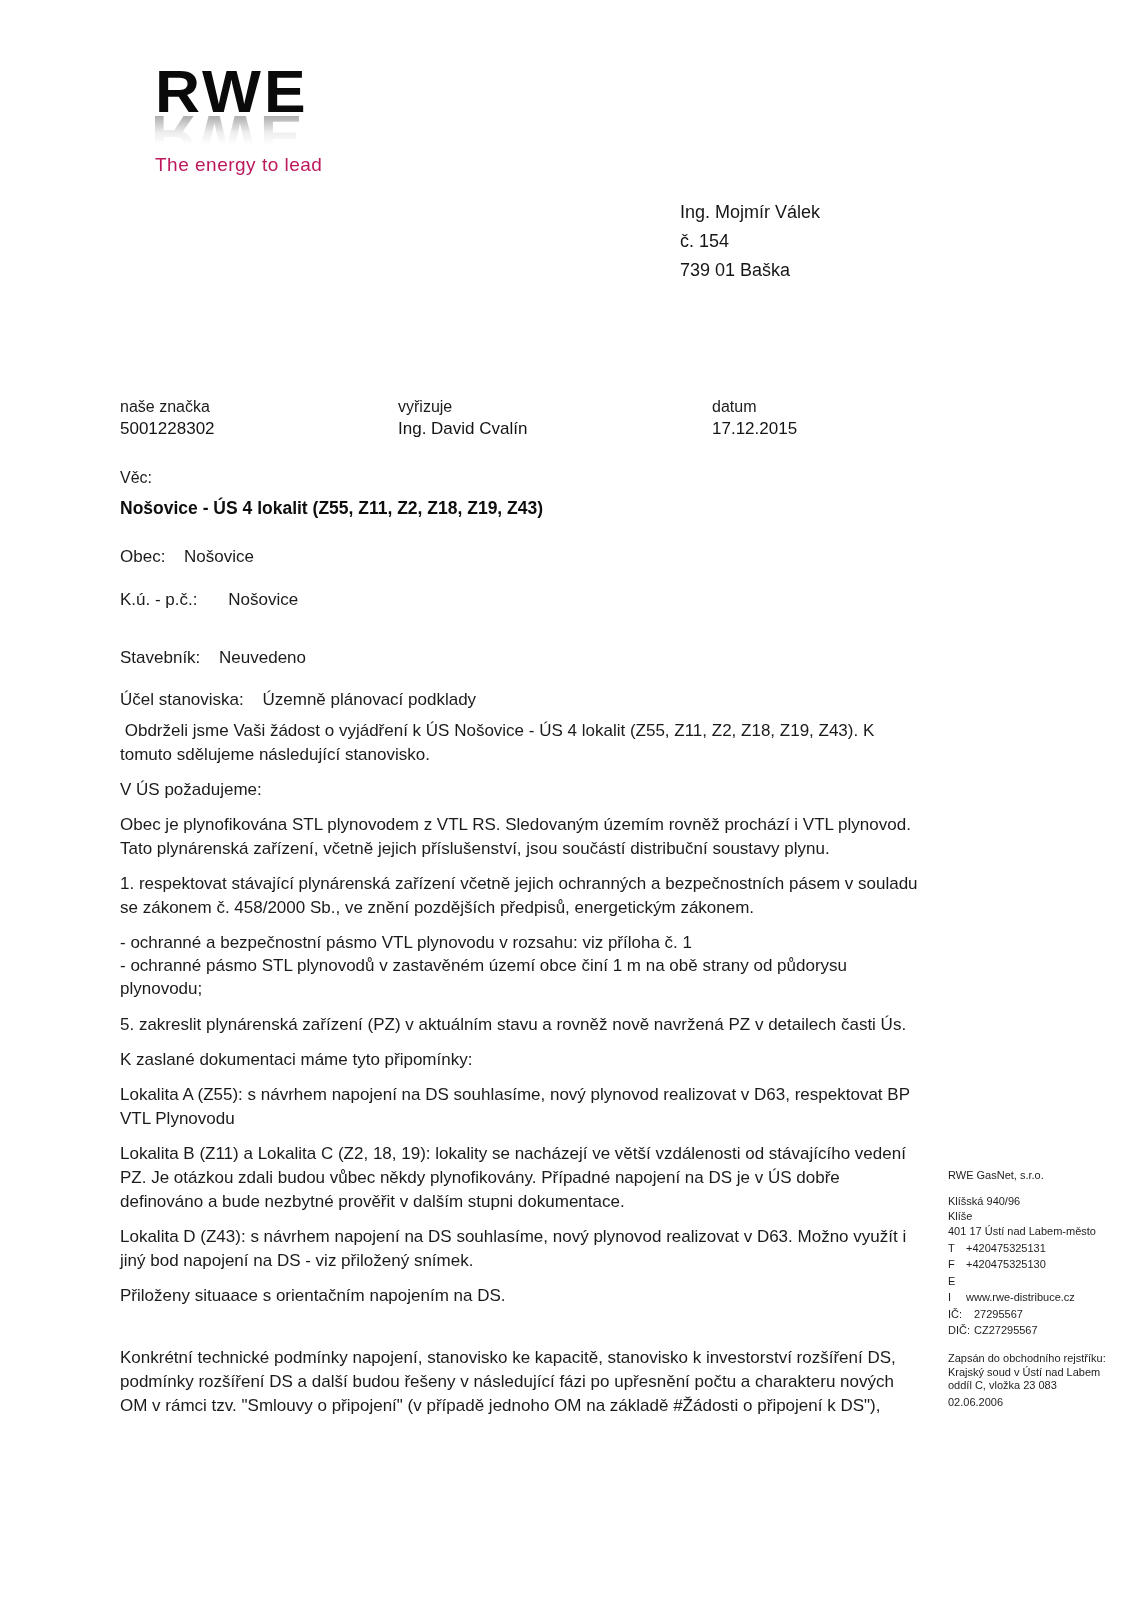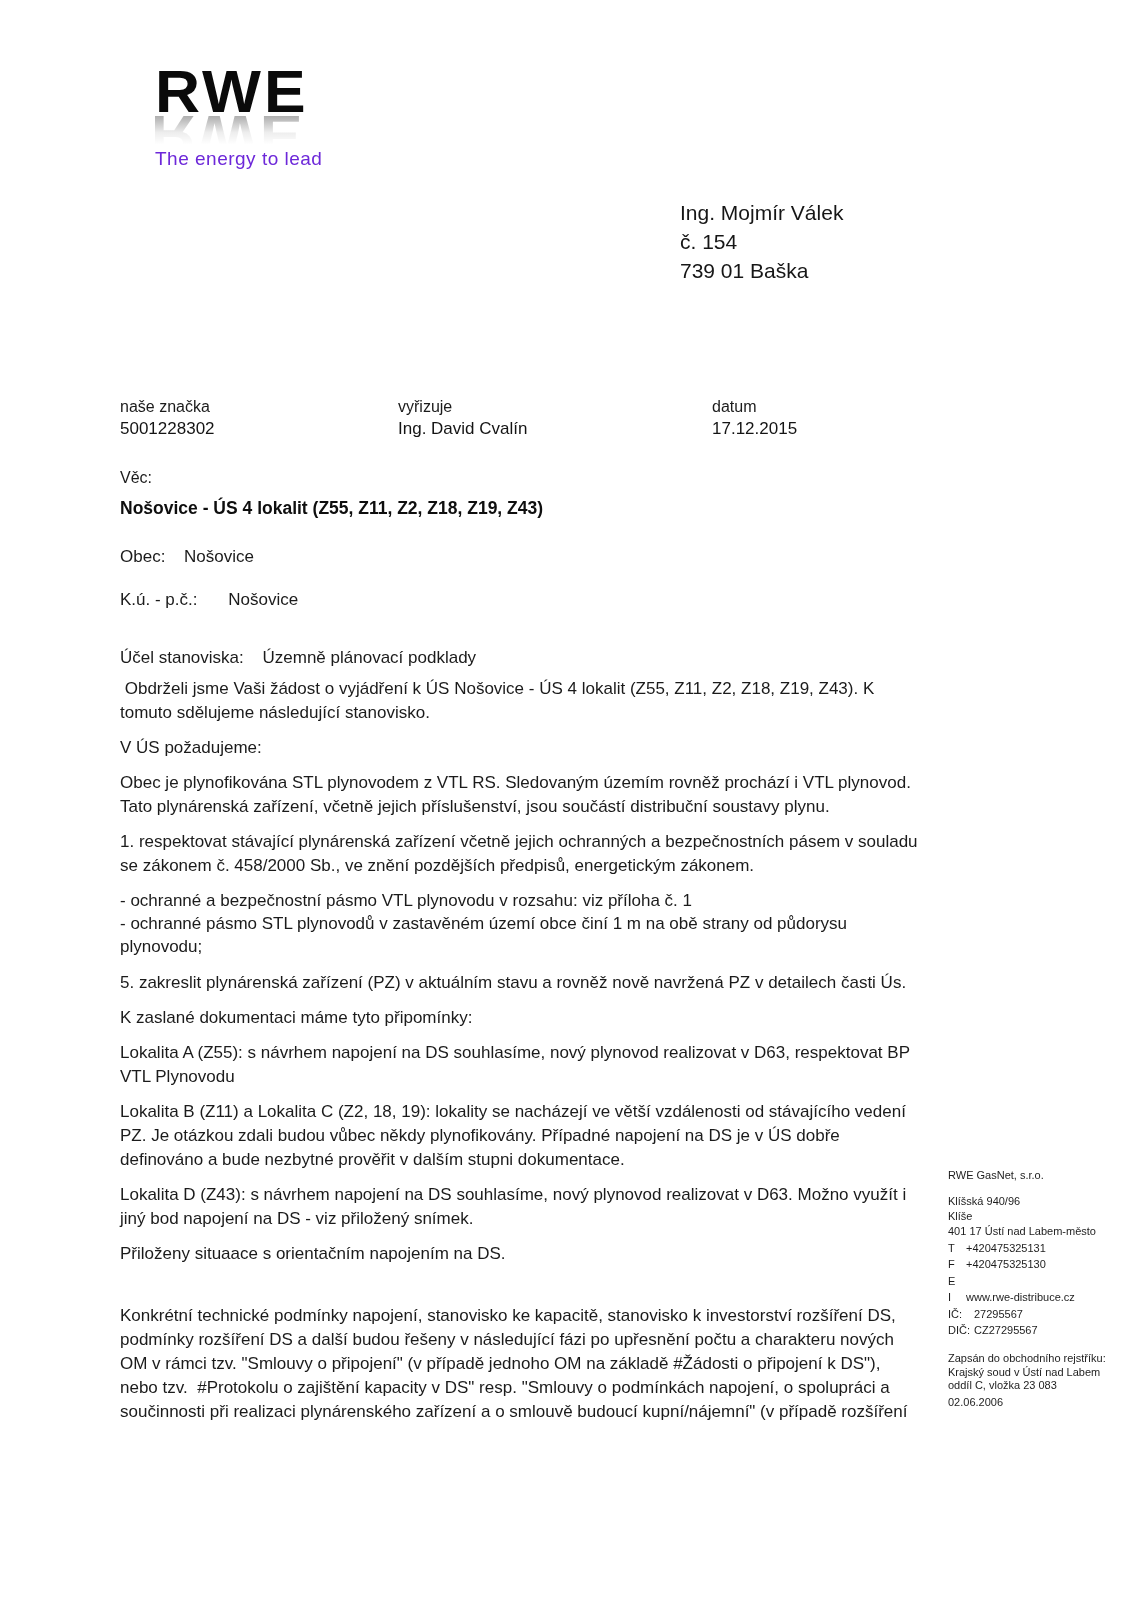--- a/index.html
+++ b/index.html
@@ -25,24 +25,24 @@
   .rwe-reflection {
     font-size: 60px; font-weight: 700; letter-spacing: 3px; line-height: 69px;
     color: #000; opacity: 0.45;
     transform: scaleY(-1) scaleX(1.04); transform-origin: center;
     margin-top: -15px;
   }
   .rwe-reflection-wrap::after {
     content: ""; position: absolute; left: 0; top: 0; right: 0; bottom: 0;
     background: linear-gradient(to bottom, rgba(255,255,255,0.30) 0%, rgba(255,255,255,0.85) 55%, #ffffff 95%);
   }
-  .logo-tagline { font-size: 19px; color: #6d28d9; margin-top: 2px; letter-spacing: 0.5px; }
-
-  
-  .recipient { position: absolute; left: 680px; top: 198px; font-size: 21px; line-height: 29px; color: #161616; }
+  .logo-tagline { font-size: 19px; color: #be185d; margin-top: 8px; letter-spacing: 0.5px; }
+
+  
+  .recipient { position: absolute; left: 680px; top: 198px; font-size: 18px; line-height: 29px; color: #161616; }
 
   
   .ref-row { position: absolute; left: 120px; top: 398px; width: 940px; height: 46px; }
   .ref-col { position: absolute; top: 0; }
   .ref-col.c1 { left: 0; }
   .ref-col.c2 { left: 278px; }
   .ref-col.c3 { left: 592px; }
   .ref-label { font-size: 16px; color: #1b1b1b; margin-bottom: 3px; }
   .ref-value { font-size: 17px; color: #141414; }
 
@@ -116,20 +116,24 @@
     <div class="vec-label">Věc:</div>
     <div class="subject-title">Nošovice - ÚS 4 lokalit (Z55, Z11, Z2, Z18, Z19, Z43)</div>
 
     <div class="kv-row">
       <span class="kv-label">Obec:</span>
       <span class="kv-value">Nošovice</span>
     </div>
     <div class="kv-row gap-lg">
       <span class="kv-label">K.ú. - p.č.:</span>
       <span class="kv-value wide">Nošovice</span>
+    </div>
+    <div class="kv-row gap-sm">
+      <span class="kv-label">Stavebník:</span>
+      <span class="kv-value">Neuvedeno</span>
     </div>
     <div class="kv-row">
       <span class="kv-label">Účel stanoviska:</span>
       <span class="kv-value">Územně plánovací podklady</span>
     </div>
 
     <p class="body-par"> Obdrželi jsme Vaši žádost o vyjádření k ÚS Nošovice - ÚS 4 lokalit (Z55, Z11, Z2, Z18, Z19, Z43). K tomuto sdělujeme následující stanovisko.</p>
     <p class="body-par">V ÚS požadujeme:</p>
     <p class="body-par">Obec je plynofikována STL plynovodem z VTL RS. Sledovaným územím rovněž prochází i VTL plynovod. Tato plynárenská zařízení, včetně jejich příslušenství, jsou součástí distribuční soustavy plynu.</p>
     <p class="body-par">1. respektovat stávající plynárenská zařízení včetně jejich ochranných a bezpečnostních pásem v souladu se zákonem č. 458/2000 Sb., ve znění pozdějších předpisů, energetickým zákonem.</p>

